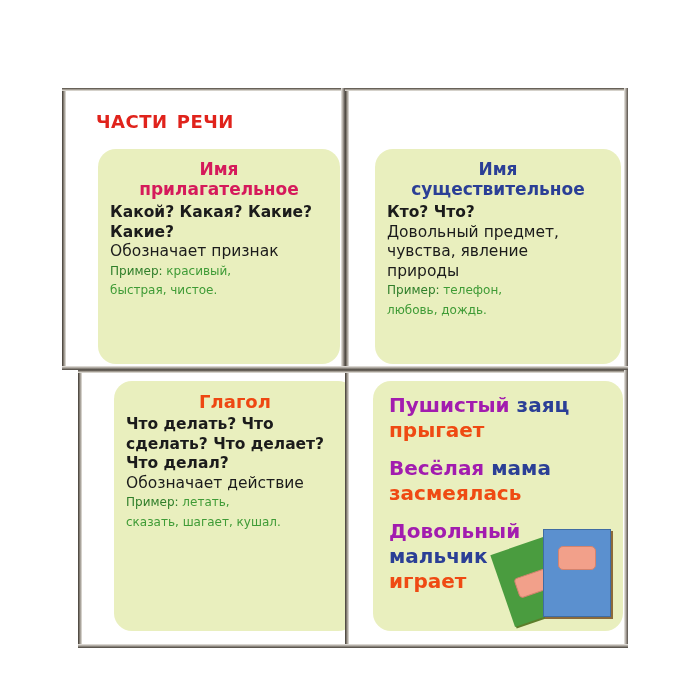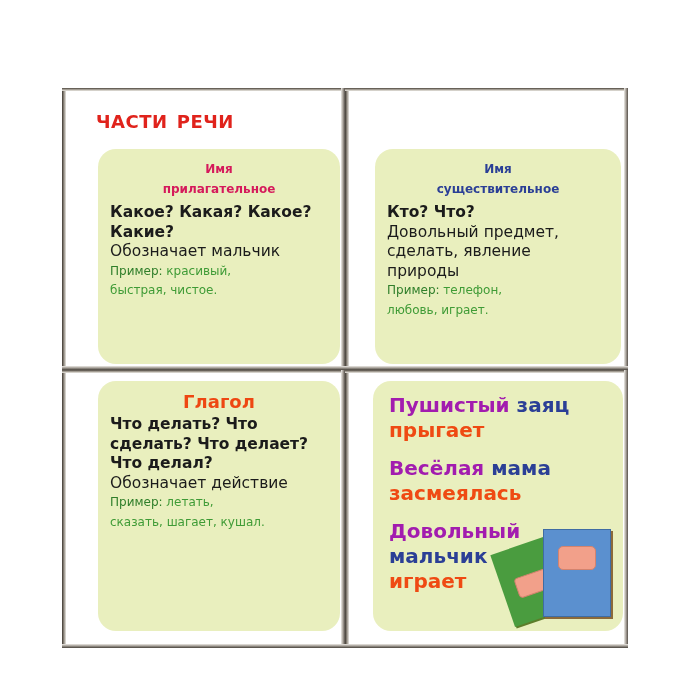--- a/index.html
+++ b/index.html
@@ -58,21 +58,21 @@
   }
   .cube .face {
     position: absolute;
     left: 4px; right: 4px; top: 3px; bottom: 4px;
     background: #ffffff;
   }
 
   
   #cube-tl { left: 0px;   top: 0px;   width: 283px; height: 282px; }
   #cube-tr { left: 283px; top: 0px;   width: 283px; height: 282px; }
-  #cube-bl { left: 0px;   top: 282px; width: 283px; height: 278px; }
+  #cube-bl { left: 16px;   top: 282px; width: 283px; height: 278px; }
   #cube-br { left: 283px; top: 282px; width: 283px; height: 278px; }
 
   
   .card {
     position: absolute;
     background: #e9efbe;
     border-radius: 18px;
   }
 
   
@@ -97,21 +97,21 @@
   .card-inner {
     position: absolute;
     left: 0; right: 0; top: 0;
     padding: 8px 12px 0 12px;
     box-sizing: border-box;
   }
 
   .pos-title {
     text-align: center;
     font-weight: 700;
-    font-size: 12px;
+    font-size: 17px;
     line-height: 21px;
     margin: 2px 0 3px 0;
   }
   .pos-title.adj  { color: #d51a5b; }
   .pos-title.noun { color: #2b3f96; }
   .pos-title.verb { color: #ee4712; font-size: 18px; }
 
   .q-line {
     color: #1b1b1b;
     font-weight: 700;
@@ -207,24 +207,24 @@
     <div class="cube" id="cube-tl">
       <div class="face">
 
         <div class="headline">ЧАСТИ РЕЧИ</div>
 
         <div class="card" id="card-adj">
           <div class="card-inner">
             <div class="pos-title adj">Имя</div>
             <div class="pos-title adj" style="margin-top:-4px;">прилагательное</div>
 
-            <div class="q-line">Какое? Какая? Какое?</div>
+            <div class="q-line">Какой? Какая? Какие?</div>
             <div class="q-line">Какие?</div>
 
-            <div class="d-line">Обозначает мальчик</div>
+            <div class="d-line">Обозначает признак</div>
 
             <div class="ex-line"><span class="ex-label">Пример:</span><span> красивый,</span></div>
             <div class="ex-line">быстрая, чистое.</div>
           </div>
         </div>
 
       </div>
       <div class="edge-l"></div>
       <div class="edge-t"></div>
       <div class="edge-r"></div>
@@ -235,25 +235,25 @@
       <div class="face">
 
         <div class="card" id="card-noun">
           <div class="card-inner">
             <div class="pos-title noun">Имя</div>
             <div class="pos-title noun" style="margin-top:-4px;">существительное</div>
 
             <div class="q-line">Кто? Что?</div>
 
             <div class="d-line">Довольный предмет,</div>
-            <div class="d-line">сделать, явление</div>
+            <div class="d-line">чувства, явление</div>
             <div class="d-line">природы</div>
 
             <div class="ex-line"><span class="ex-label">Пример:</span><span> телефон,</span></div>
-            <div class="ex-line">любовь, играет.</div>
+            <div class="ex-line">любовь, дождь.</div>
           </div>
         </div>
 
       </div>
       <div class="edge-l"></div>
       <div class="edge-t"></div>
       <div class="edge-r"></div>
       <div class="edge-b"></div>
     </div>
 

